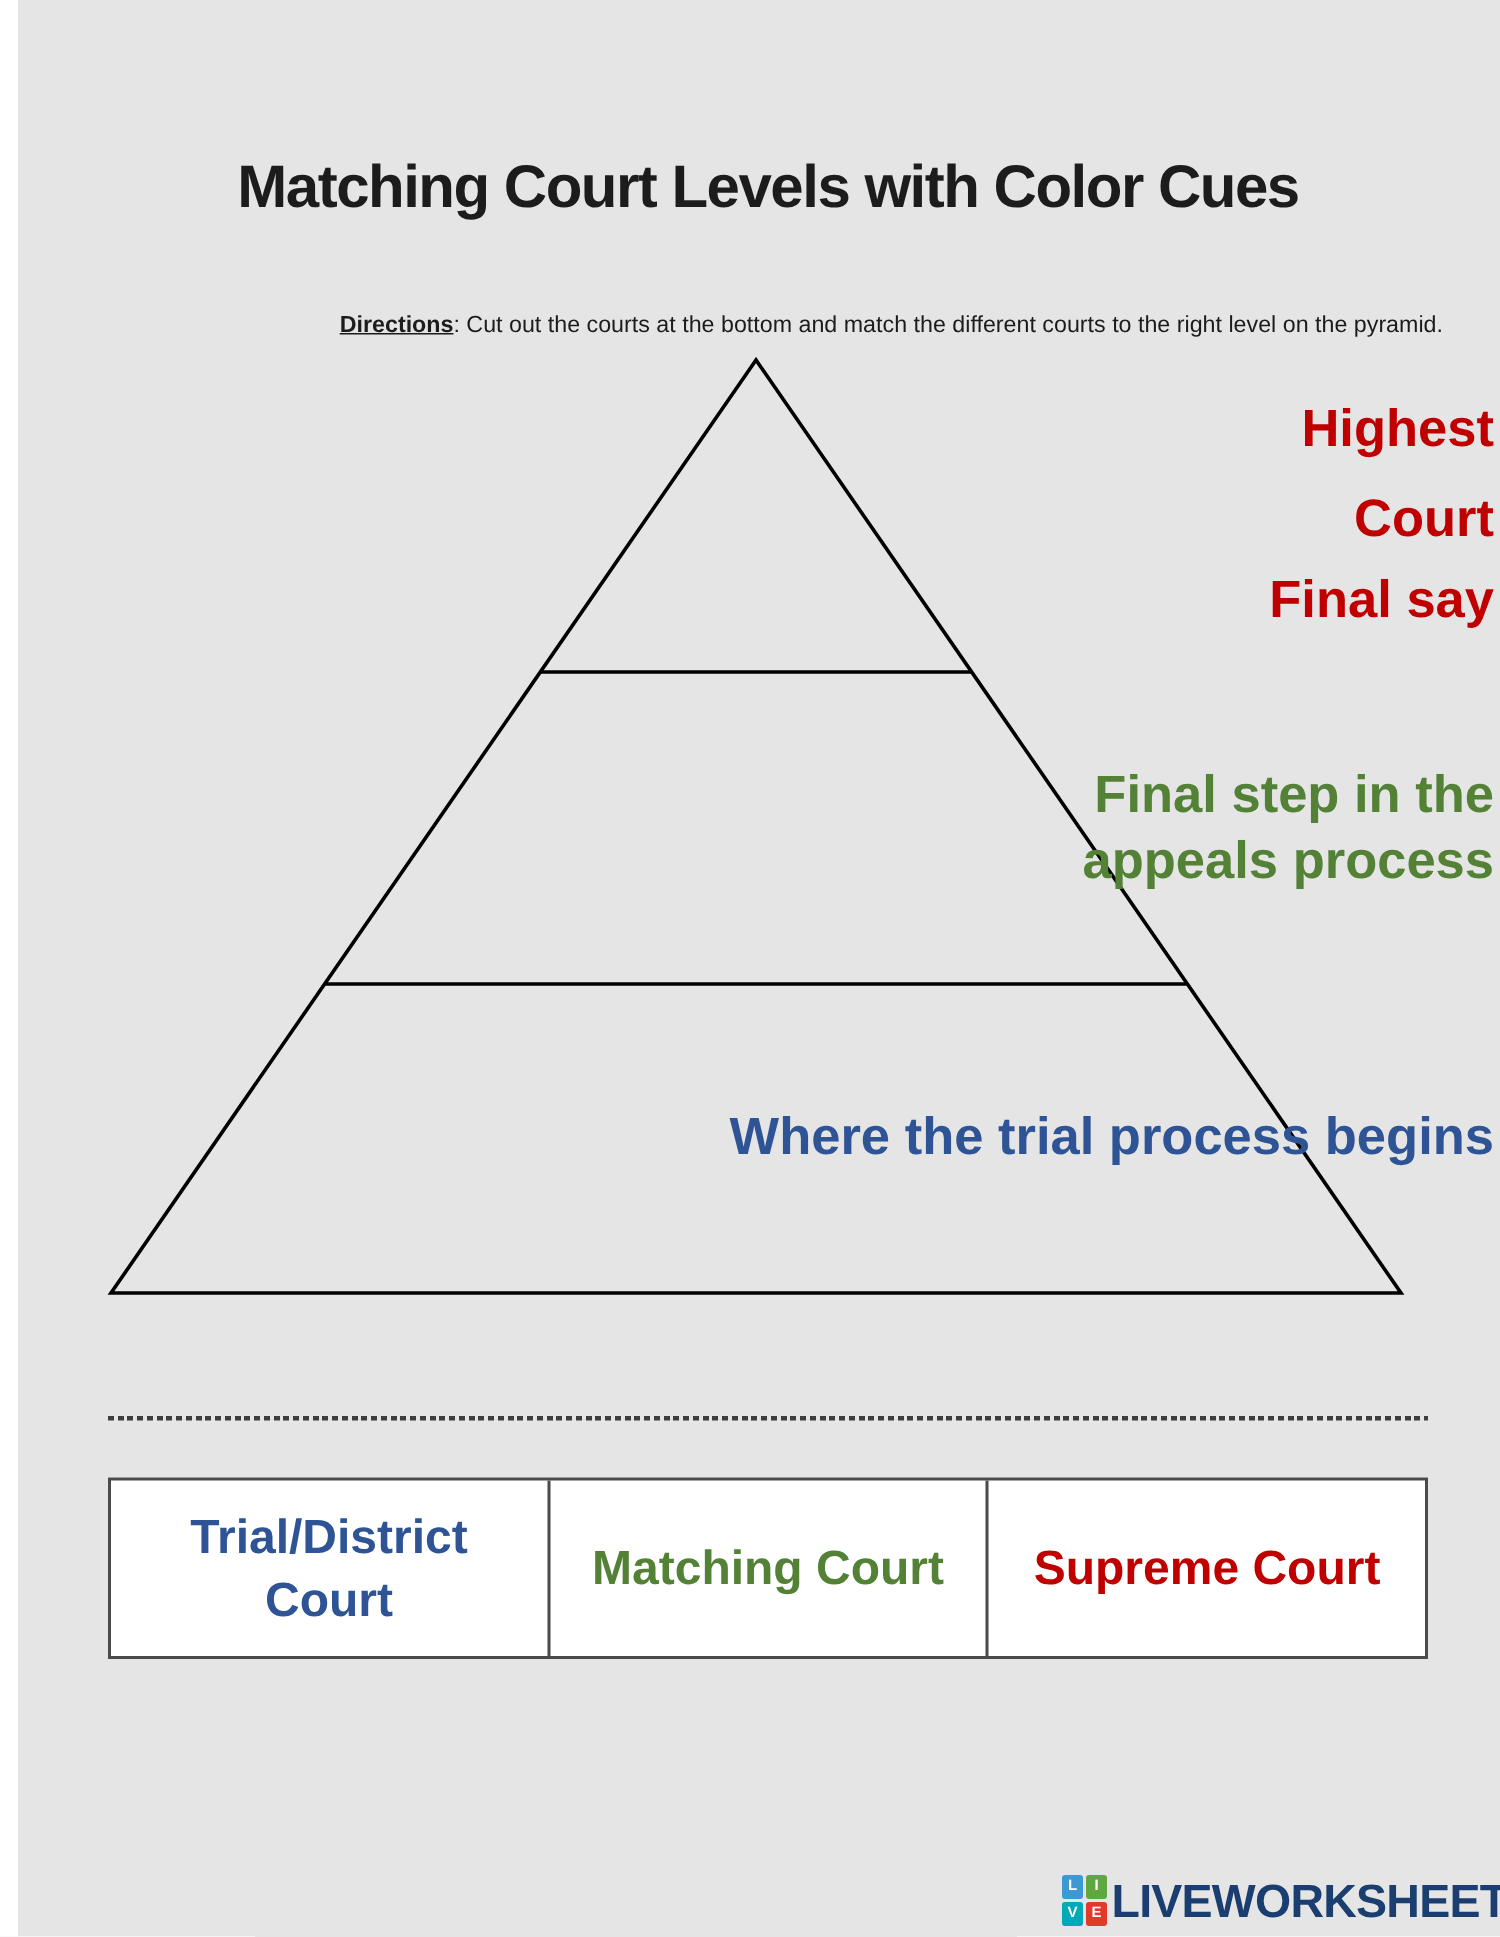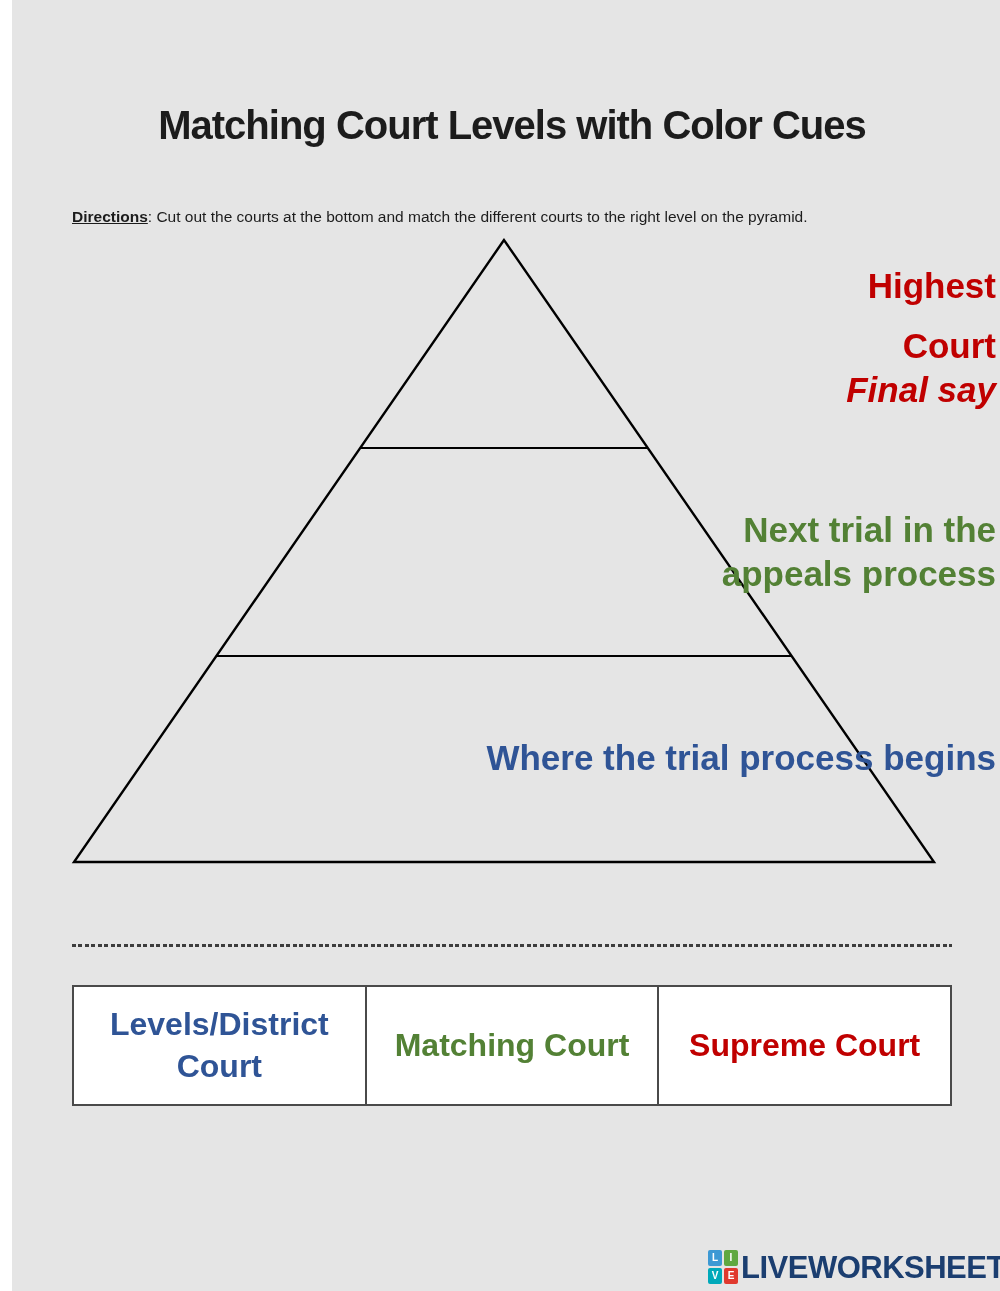--- a/index.html
+++ b/index.html
@@ -26,20 +26,21 @@
     margin: 0;
   }
 
   
   .directions {
     position: absolute;
     top: 191px; left: 60px; width: 890px;
     font-size: 15.5px;
     color: #1c1c1c;
     line-height: 1.3;
+    text-align: right;
   }
   .directions .dir-label { font-weight: 700; text-decoration: underline; }
 
   
   .pyramid-svg {
     position: absolute;
     top: 0; left: 0;
     width: 1000px; height: 1291px;
     z-index: 1;
   }
@@ -131,32 +132,32 @@
   <p class="directions"><span class="dir-label">Directions</span><span>: Cut out the courts at the bottom and match the different courts to the right level on the pyramid.</span></p>
 
   <svg class="pyramid-svg" viewBox="0 0 1000 1291">
     <polygon points="492,240 62,862 922,862" fill="none" stroke="#000000" stroke-width="2.4"></polygon>
     <line x1="348" y1="448" x2="636" y2="448" stroke="#000000" stroke-width="2.2"></line>
     <line x1="205" y1="656" x2="779" y2="656" stroke="#000000" stroke-width="2.2"></line>
   </svg>
 
   <div class="pyr-line" style="top: 268px; color: rgb(192, 0, 0);">Highest</div>
   <div class="pyr-line" style="top: 328px; color: rgb(192, 0, 0);">Court</div>
-  <div class="pyr-line" style="top: 372px; color: rgb(192, 0, 0); font-style: italic;">Final say</div>
+  <div class="pyr-line" style="top: 382px; color: rgb(192, 0, 0);">Final say</div>
 
-  <div class="pyr-line" style="top: 512px; color: rgb(83, 129, 53);">Next trial in the</div>
+  <div class="pyr-line" style="top: 512px; color: rgb(83, 129, 53);">Final step in the</div>
   <div class="pyr-line" style="top: 740px; color: rgb(47, 84, 150);">Where the trial process begins</div>
 
   <div class="pyr-line" style="top: 556px; color: rgb(83, 129, 53);">appeals process</div>
 
   <div class="cut-line"></div>
 
   <div class="answer-table">
     <div class="answer-cell">
-      <div class="cell-line" style="color: rgb(47, 84, 150);">Levels/District</div>
+      <div class="cell-line" style="color: rgb(47, 84, 150);">Trial/District</div>
       <div class="cell-line" style="color: rgb(47, 84, 150);">Court</div>
     </div>
     <div class="answer-cell">
       <div class="cell-line" style="color: rgb(83, 129, 53);">Matching Court</div>
     </div>
     <div class="answer-cell">
       <div class="cell-line" style="color: rgb(192, 0, 0);">Supreme Court</div>
     </div>
   </div>
 

